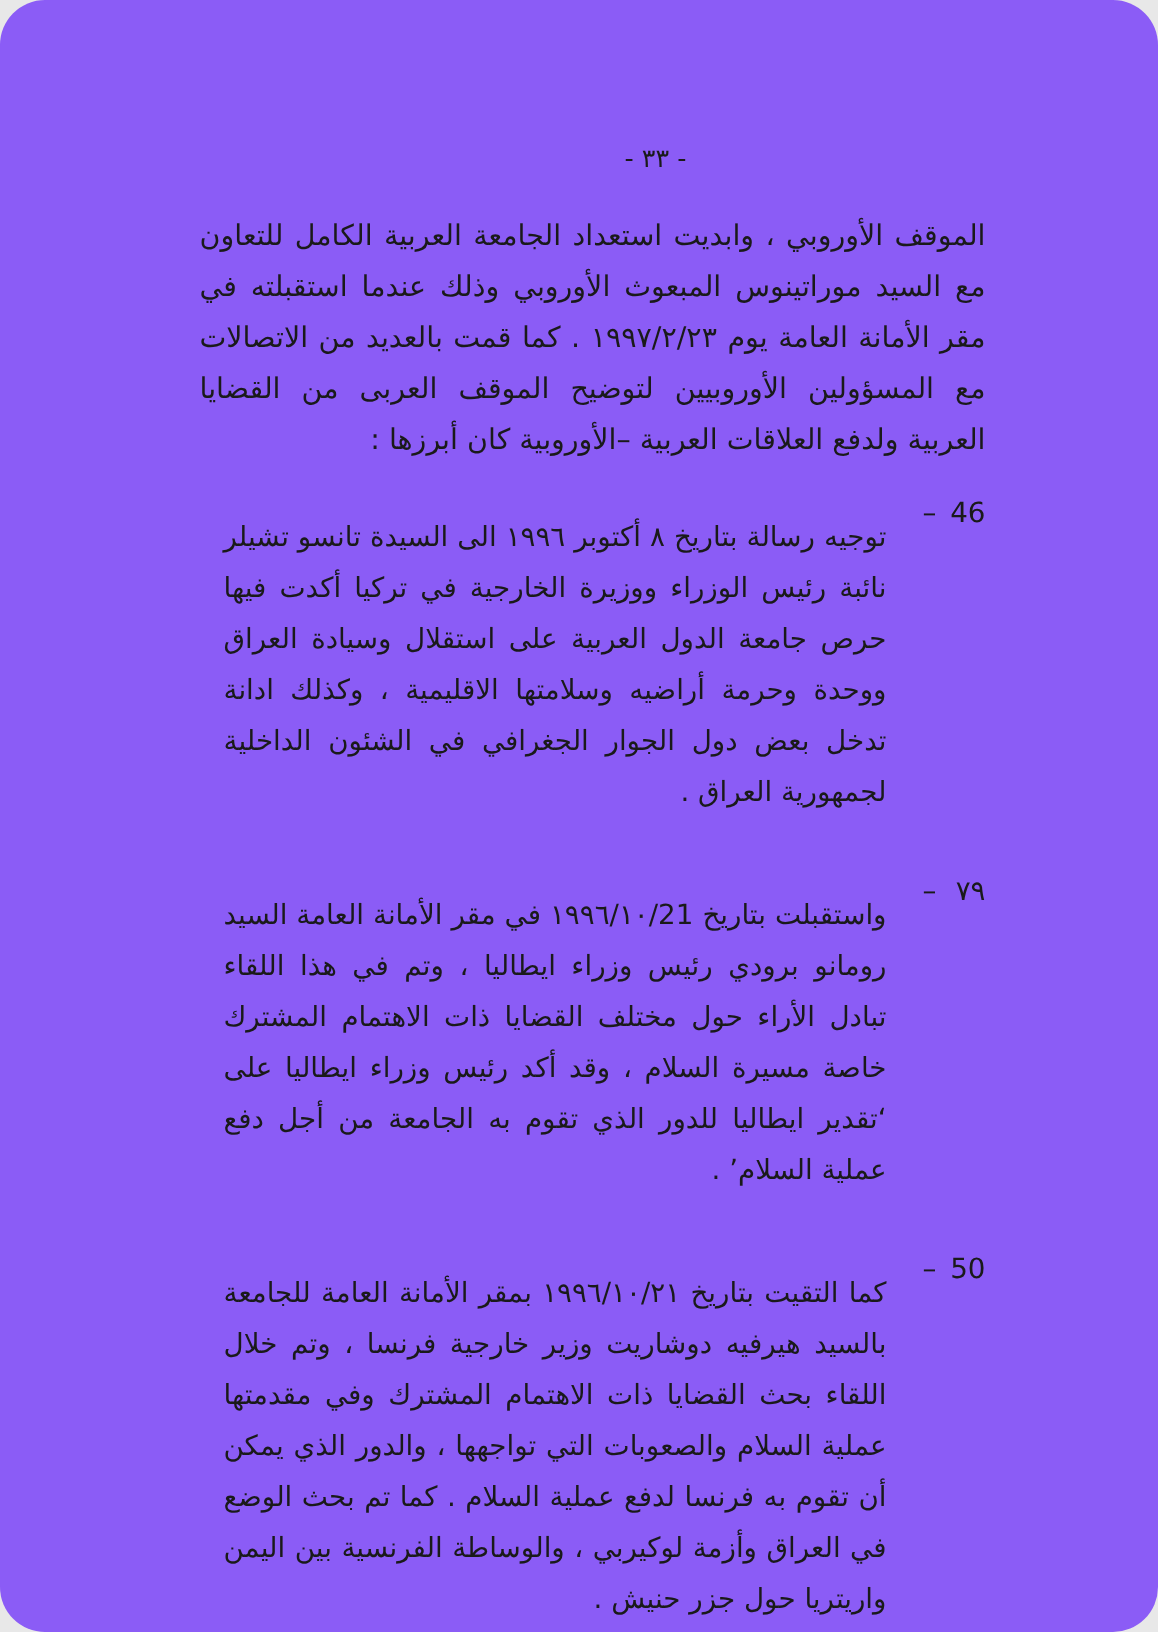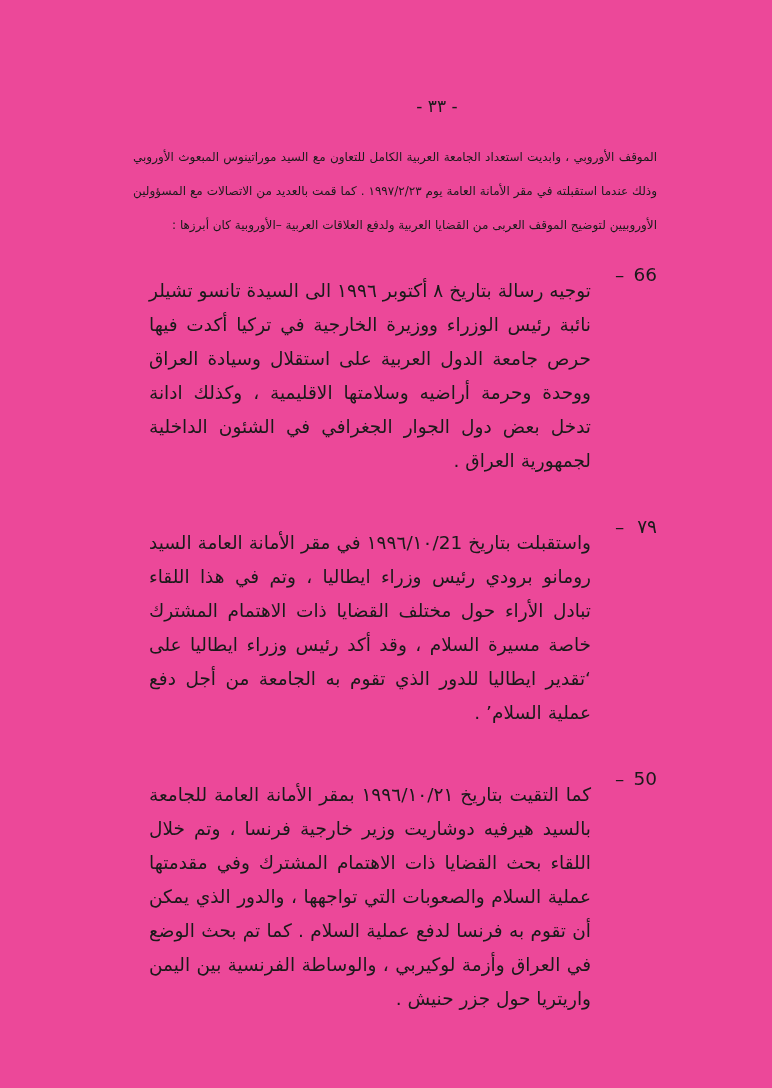--- a/index.html
+++ b/index.html
@@ -5,45 +5,46 @@
   html, body {
     margin: 0;
     padding: 0;
     background: #e8e8e8;
   }
   .page {
     position: relative;
     width: 772px;
     height: 1088px;
     margin: 0 auto;
-    background: #ec4899;
+    background: #8b5cf6;
     overflow: hidden;
     direction: rtl;
     font-family: "DejaVu Sans", sans-serif;
     color: #1a1a1a;
+    border-radius: 30px;
   }
   .page-number {
     position: absolute;
     top: 96px;
     left: 372px;
     width: 130px;
     text-align: center;
     font-size: 17px;
     letter-spacing: 2px;
     white-space: nowrap;
   }
   .content {
     position: absolute;
     top: 140px;
     right: 115px;
     width: 524px;
   }
   .intro {
     margin: 0;
-    font-size: 12px;
+    font-size: 19px;
     line-height: 34px;
     text-align: justify;
     text-justify: inter-word;
   }
   .items {
     margin-top: 2px;
   }
   .item {
     display: flex;
     flex-direction: row; 
@@ -76,21 +77,21 @@
 
   <div class="page-number">- ٣٣ -</div>
 
   <div class="content">
 
     <p class="intro">الموقف الأوروبي ، وابديت استعداد الجامعة العربية  الكامل للتعاون مع السيد موراتينوس المبعوث الأوروبي وذلك عندما استقبلته في مقر  الأمانة العامة يوم ١٩٩٧/٢/٢٣ . كما قمت بالعديد من الاتصالات مع المسؤولين الأوروبيين لتوضيح الموقف العربى من القضايا العربية ولدفع العلاقات العربية  –الأوروبية كان أبرزها :</p>
 
     <div class="items">
   <div class="item">
     <span class="item-marker">
-      <span>66</span>
+      <span>46</span>
       <span>–</span>
     </span>
     <p class="item-text">توجيه رسالة بتاريخ ٨ أكتوبر ١٩٩٦ الى السيدة تانسو تشيلر نائبة رئيس الوزراء ووزيرة الخارجية في تركيا  أكدت  فيها حرص جامعة الدول العربية على استقلال وسيادة العراق ووحدة وحرمة أراضيه وسلامتها الاقليمية ، وكذلك ادانة تدخل بعض دول الجوار الجغرافي في الشئون الداخلية لجمهورية العراق .</p>
   </div>
 
   <div class="item">
     <span class="item-marker">
       <span>٧٩</span>
       <span>–</span>
     </span>

